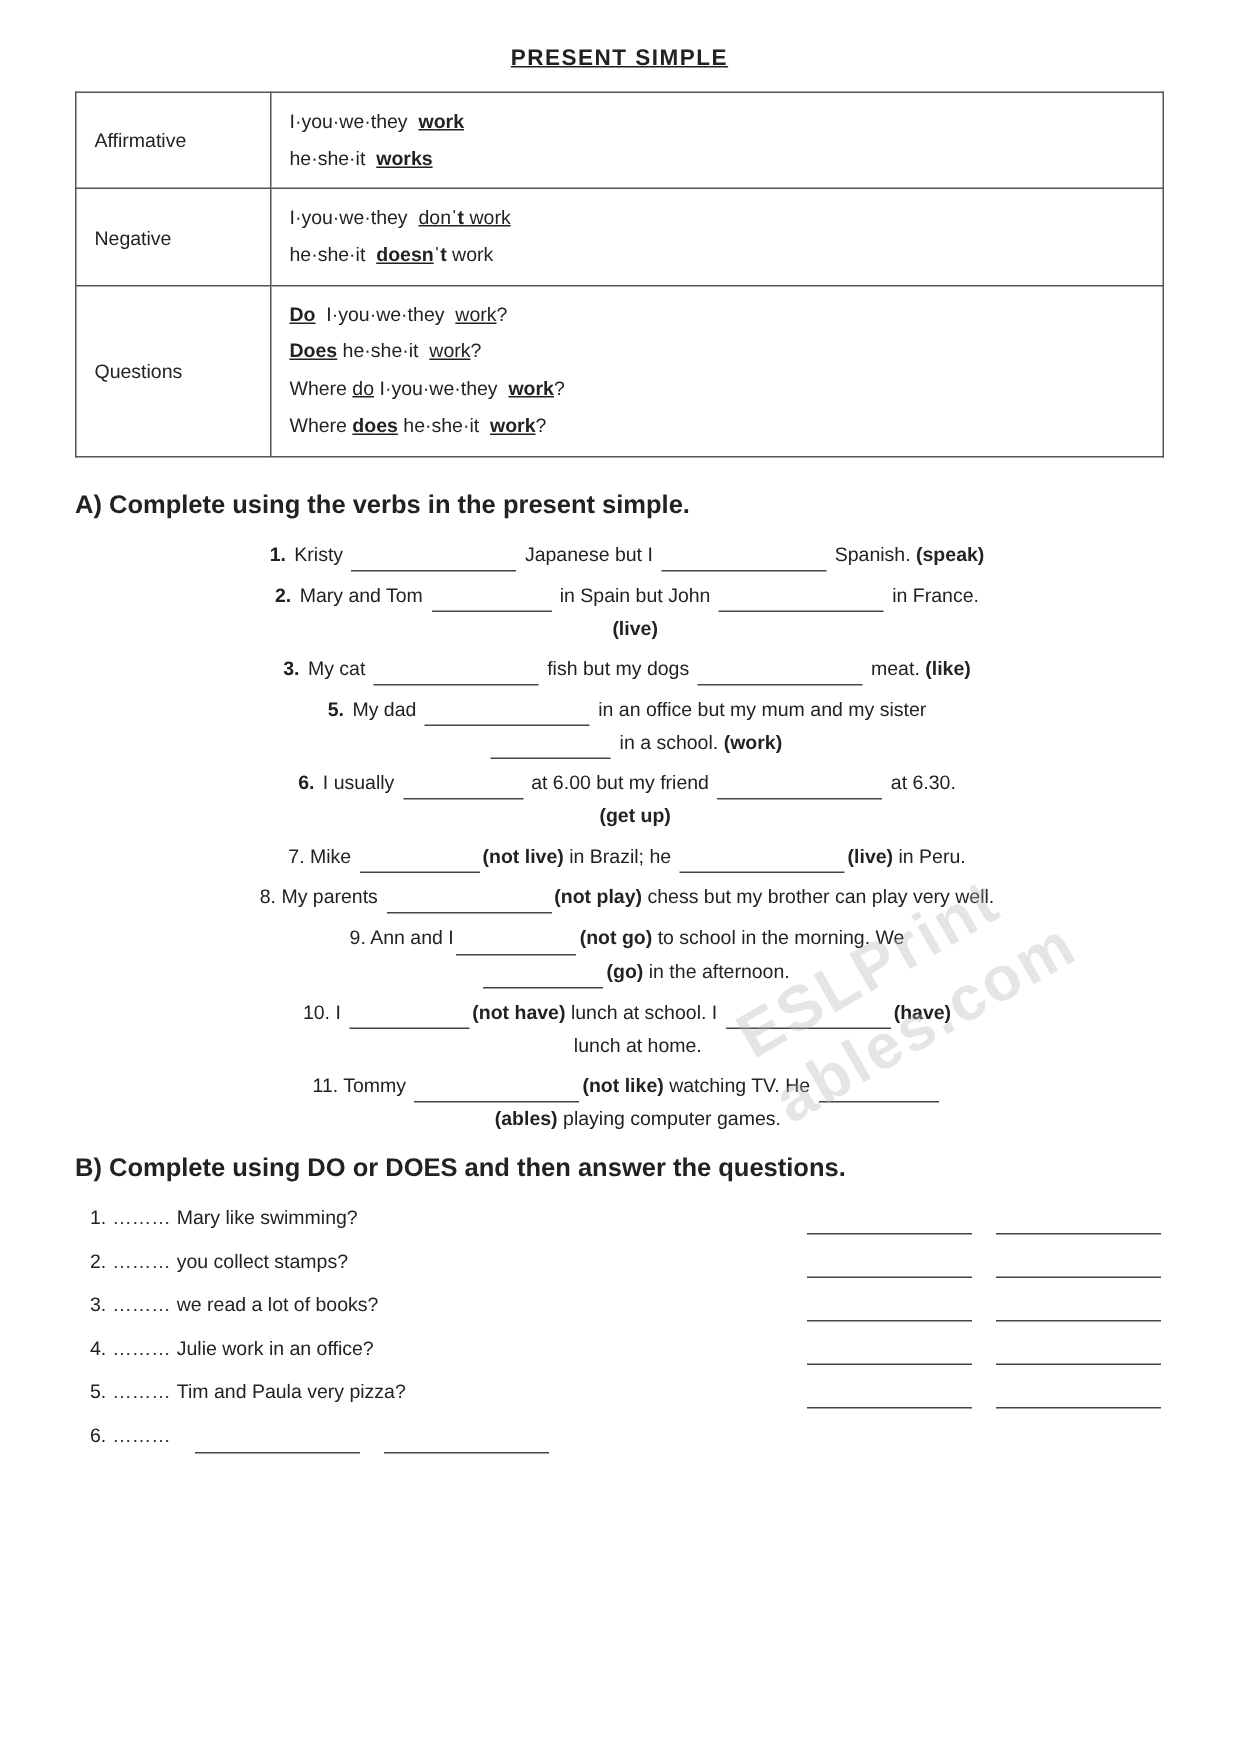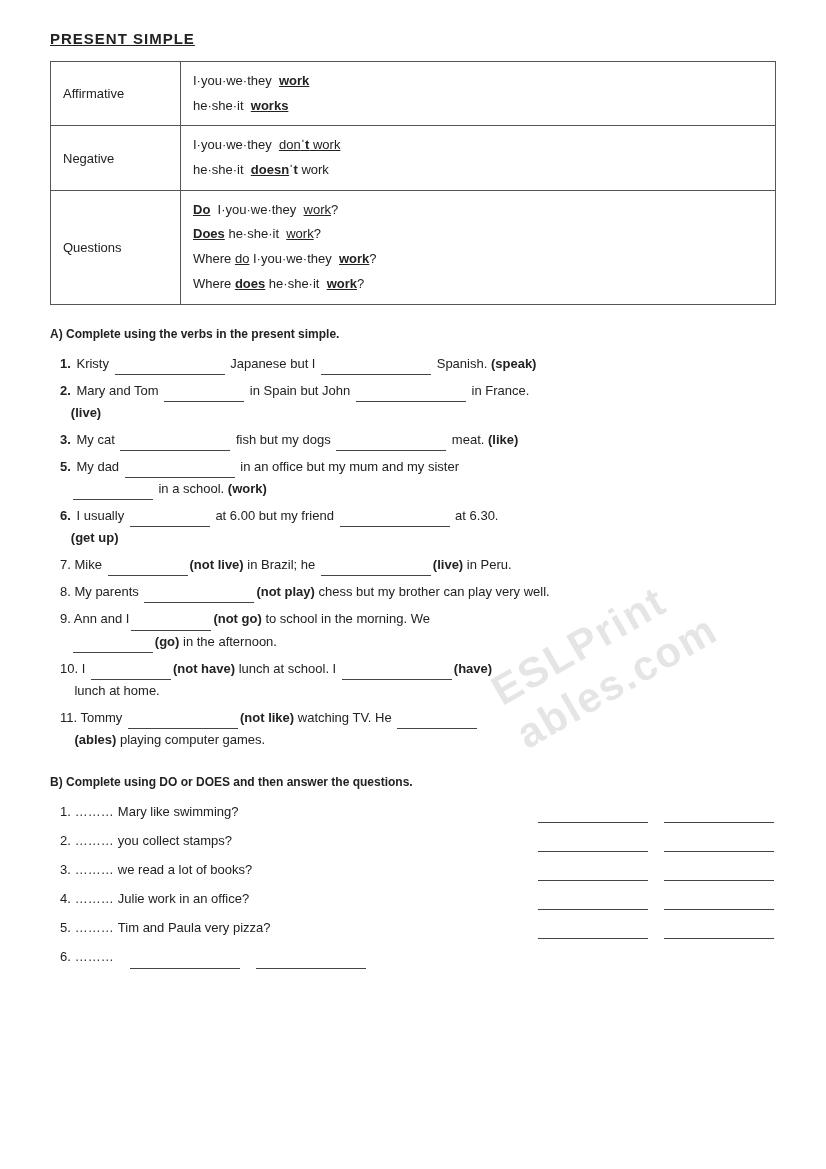--- a/index.html
+++ b/index.html
@@ -6,20 +6,21 @@
     body {
       font-family: Arial, sans-serif;
       font-size: 13px;
       background: #fff;
       color: #222;
       width: 826px;
       min-height: 1169px;
       padding: 30px 50px;
     }
     .page-title {
+      text-align: center;
       font-weight: bold;
       font-size: 15px;
       text-decoration: underline;
       margin-bottom: 14px;
       letter-spacing: 1px;
     }
     .grammar-table {
       width: 100%;
       border-collapse: collapse;
       margin-bottom: 22px;
@@ -36,26 +37,27 @@
       vertical-align: middle;
       font-size: 13px;
     }
     .grammar-table .content-cell {
       line-height: 1.9;
     }
     u { text-decoration: underline; }
     b { font-weight: bold; }
     .section-title {
       font-weight: bold;
-      font-size: 12px;
+      font-size: 17px;
       margin-bottom: 12px;
     }
     .exercise-list {
       list-style: none;
       margin-left: 10px;
+      text-align: center;
     }
     .exercise-list li {
       margin-bottom: 5px;
       line-height: 1.7;
       font-size: 13px;
     }
     .exercise-list li .num {
       font-weight: bold;
       margin-right: 2px;
     }
@@ -64,21 +66,21 @@
       border-bottom: 1px solid #444;
       width: 110px;
       height: 14px;
       vertical-align: bottom;
       margin: 0 2px;
     }
     .blank-short {
       width: 80px;
     }
     .section-b {
-      margin-top: 24px;
+      margin-top: 12px;
     }
     .section-b .section-title {
       margin-bottom: 12px;
     }
     .section-b-list {
       list-style: none;
       margin-left: 10px;
     }
     .section-b-list li {
       margin-bottom: 7px;

